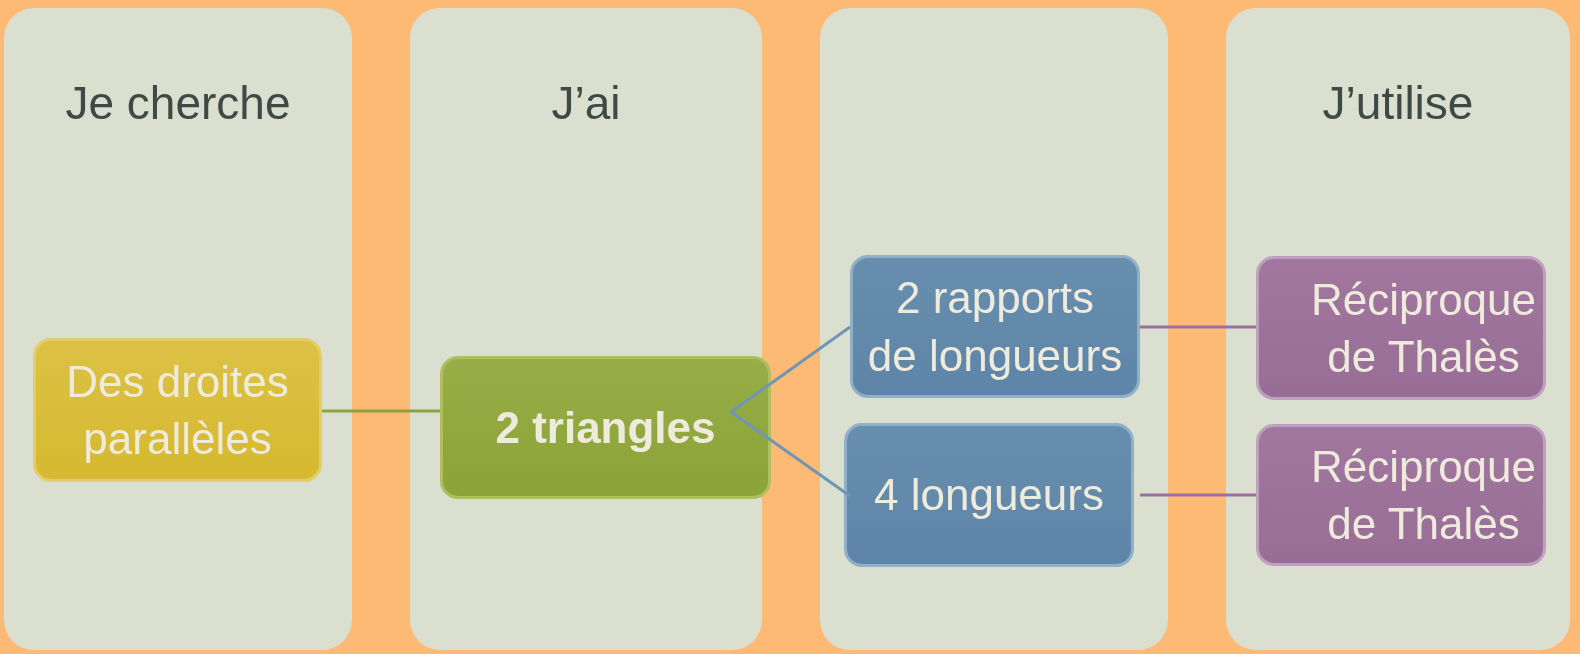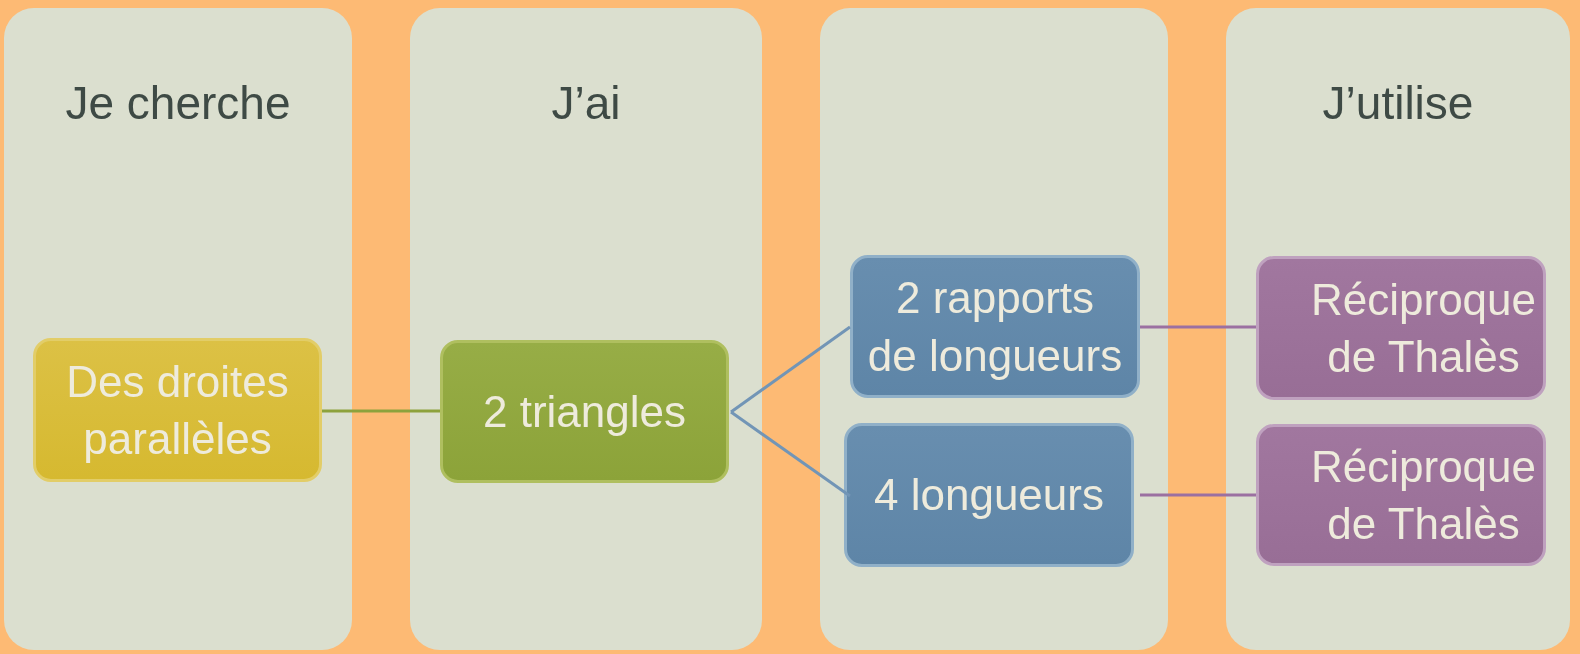--- a/index.html
+++ b/index.html
@@ -78,21 +78,21 @@
     border: 3px solid #90b0c8;
   }
   .box-purple {
     background: linear-gradient(180deg, #a1779f 0%, #986e96 100%);
     border: 3px solid #bfa1bf;
     padding-left: 45px;
   }
 
   
   .box-parallel   { left: 29px;  top: 330px; width: 289px; height: 144px; } 
-  .box-triangles  { left: 30px;  top: 332px; width: 289px; height: 143px; } 
+  .box-triangles  { left: 30px;  top: 348px; width: 331px; height: 143px; font-weight: bold; } 
   .box-rapports   { left: 30px;  top: 247px; width: 290px; height: 143px; } 
   .box-longueurs  { left: 24px;  top: 415px; width: 290px; height: 144px; } 
   .box-reciproque-1 { left: 30px; top: 248px; width: 290px; height: 144px; } 
   .box-reciproque-2 { left: 30px; top: 416px; width: 290px; height: 142px; } 
 </style>
 </head>
 <body>
 
 <div class="canvas">
 

